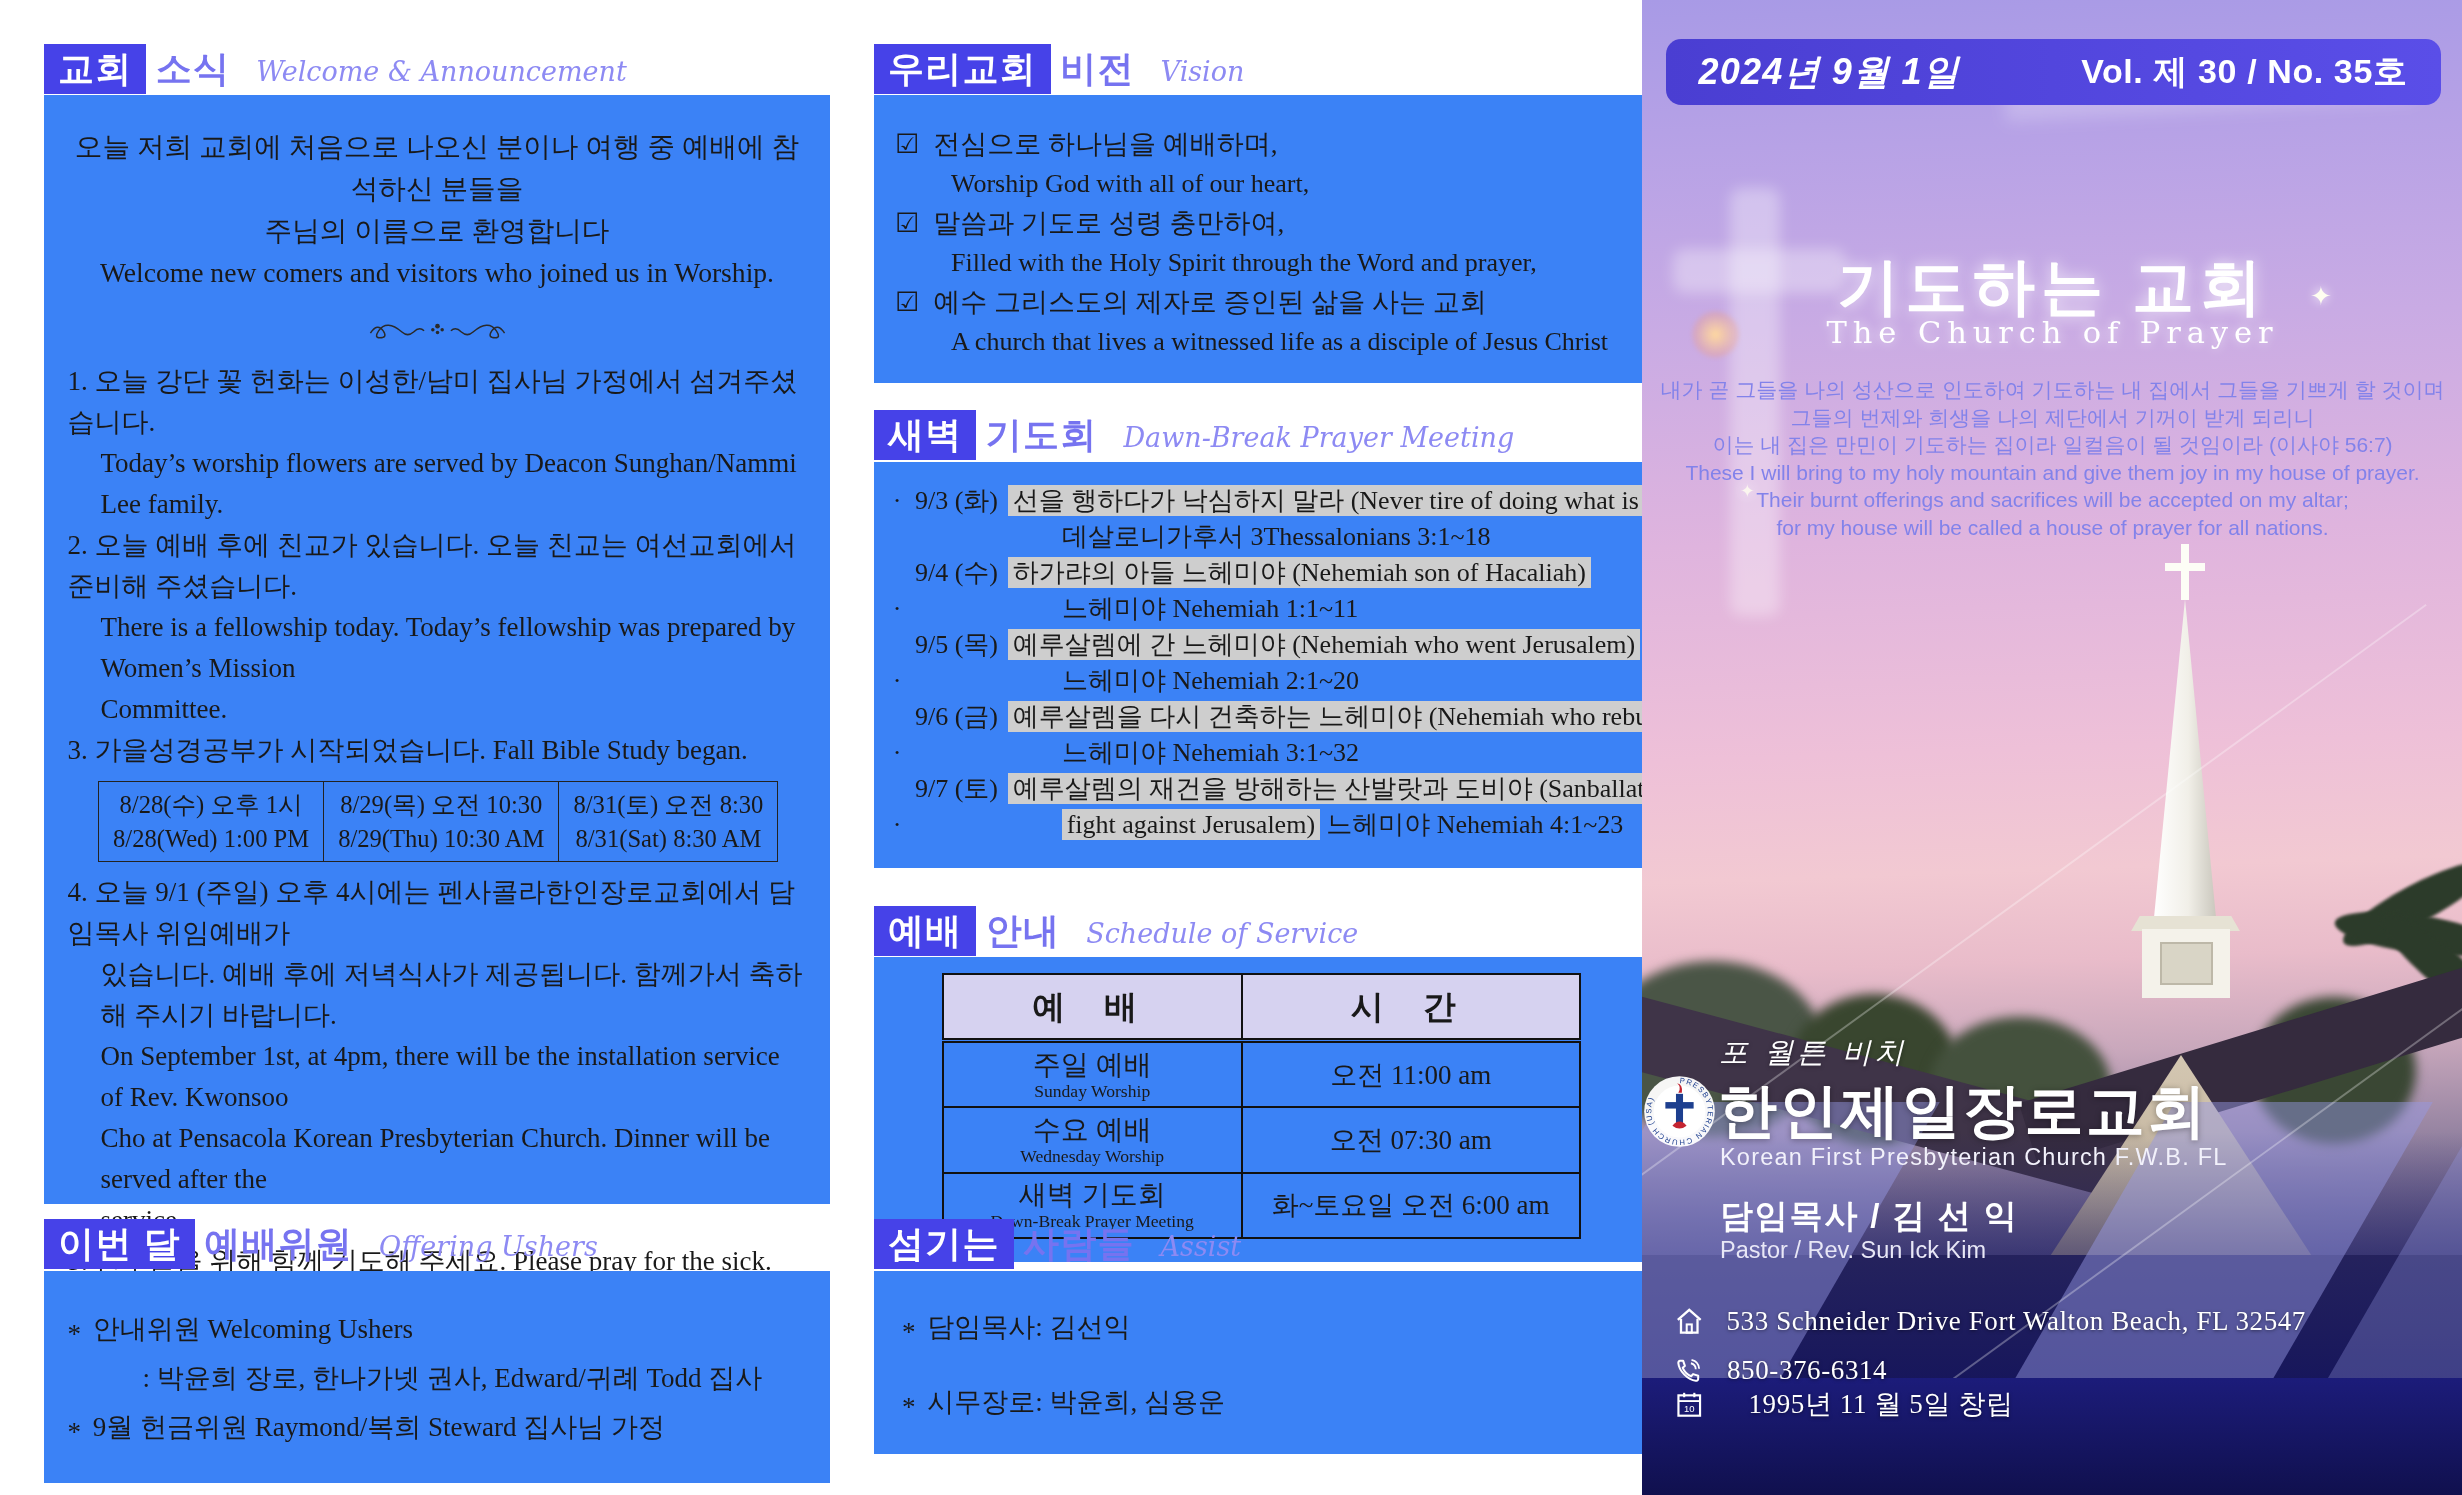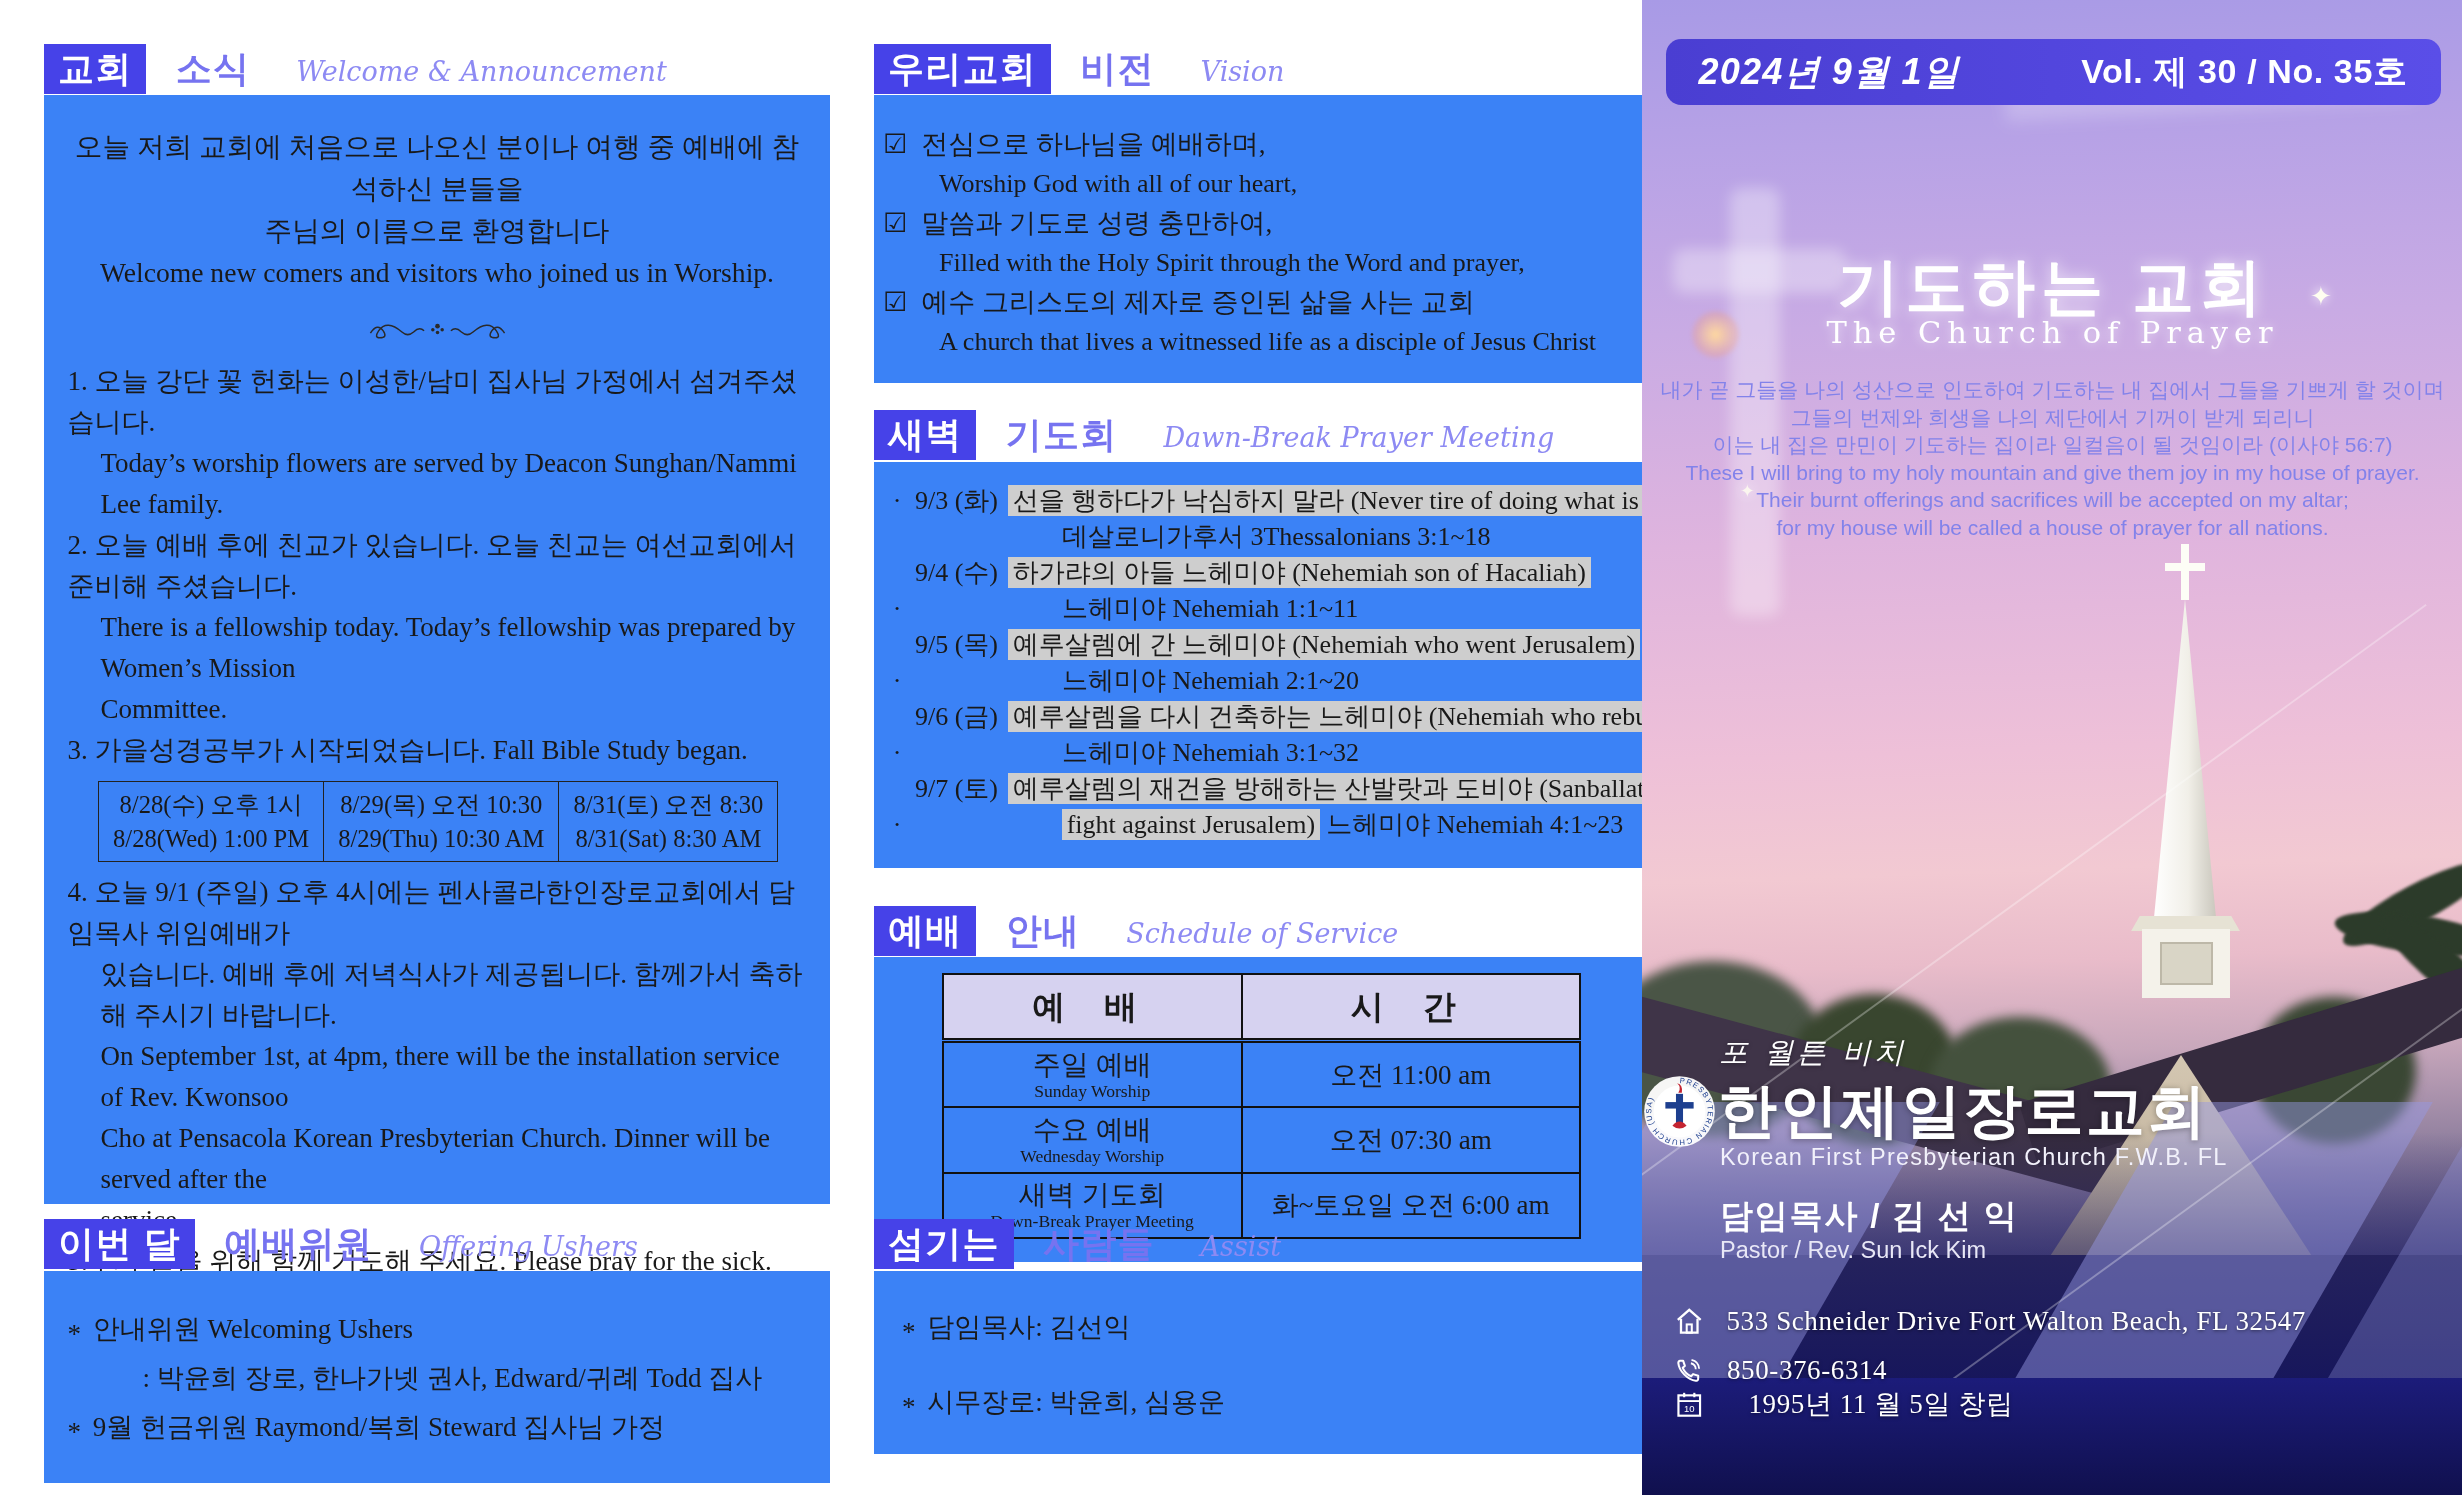--- a/index.html
+++ b/index.html
@@ -1,20 +1,20 @@
 <!DOCTYPE html>
 <html style="font-size:9.4px"><head>
 <meta charset="utf-8">
 <style>
   html,body { margin:0; padding:0; }
   .page { position:relative; width:2462px; height:1495px; background:#ffffff;
           font-family:"Liberation Serif", serif; color:#191919; overflow:hidden; }
 
   
-  .sec-head { position:absolute; display:flex; align-items:stretch; height:50px;gap:20px; }
+  .sec-head { position:absolute; display:flex; align-items:stretch; height:50px; }
   .sh-box  { background:#4642e8; color:#fff; font-family:"Liberation Sans",sans-serif;
              font-weight:bold; font-size:36px; line-height:50px; padding:0 14px; letter-spacing:1.2px; }
   .sh-rest { color:#7673f0; font-family:"Liberation Sans",sans-serif; font-weight:bold;
              font-size:36px; line-height:50px; padding-left:9.4px; letter-spacing:1.2px; }
   .sh-script { color:#8d8af3; font-family:"DejaVu Serif",serif; font-style:italic;
              font-size:27px; line-height:56px; padding-left:26px; white-space:nowrap; }
 
   .panel { position:absolute; background:#3b82f6; box-sizing:border-box; }
 
   
@@ -26,21 +26,21 @@
   .study-tbl { border-collapse:collapse; margin:9.4px 0 9.4px 30.5px; }
   .study-tbl td { border:1.8px solid #222; padding:5.9px 14px; text-align:center;
                   font-size:24.6px; line-height:34px; white-space:nowrap; }
 
   .p-ushers { left:44px; top:1271px; width:786px; height:212px; padding:34px 23.5px 0 23.5px; }
   .u-ln { font-size:27px; line-height:49px; white-space:nowrap; }
   .u-ln.i1 { padding-left:75px; }
   .bul { display:inline-block; margin-right:11.7px; transform:translateY(4.7px); }
 
   
-  .p-vision { left:874px; top:95px; width:774px; height:288px; padding:29px 21px 0 9px; }
+  .p-vision { left:874px; top:95px; width:774px; height:288px; padding:29px 21px 0 21px; }
   .v-ko { font-size:27px; line-height:39px; white-space:nowrap; }
   .v-en { font-size:26px; line-height:39px; padding-left:56px; white-space:nowrap; }
   .chk { display:inline-block; margin-right:14px; font-family:"DejaVu Sans",sans-serif; font-size:27px; }
 
   .p-dawn { left:874px; top:462px; width:774px; height:406px; padding:21px 0 0 16.4px; }
   .p-ln { position:relative; font-size:26px; line-height:36px; padding-left:24.6px; white-space:nowrap; }
   .p-lead { position:absolute; left:2.3px; }
   .p-date { display:inline-block; min-width:93px; }
   .p-ref { padding-left:147px; }
   .hl { background:#cecece; padding:0.6px 4.7px; }

